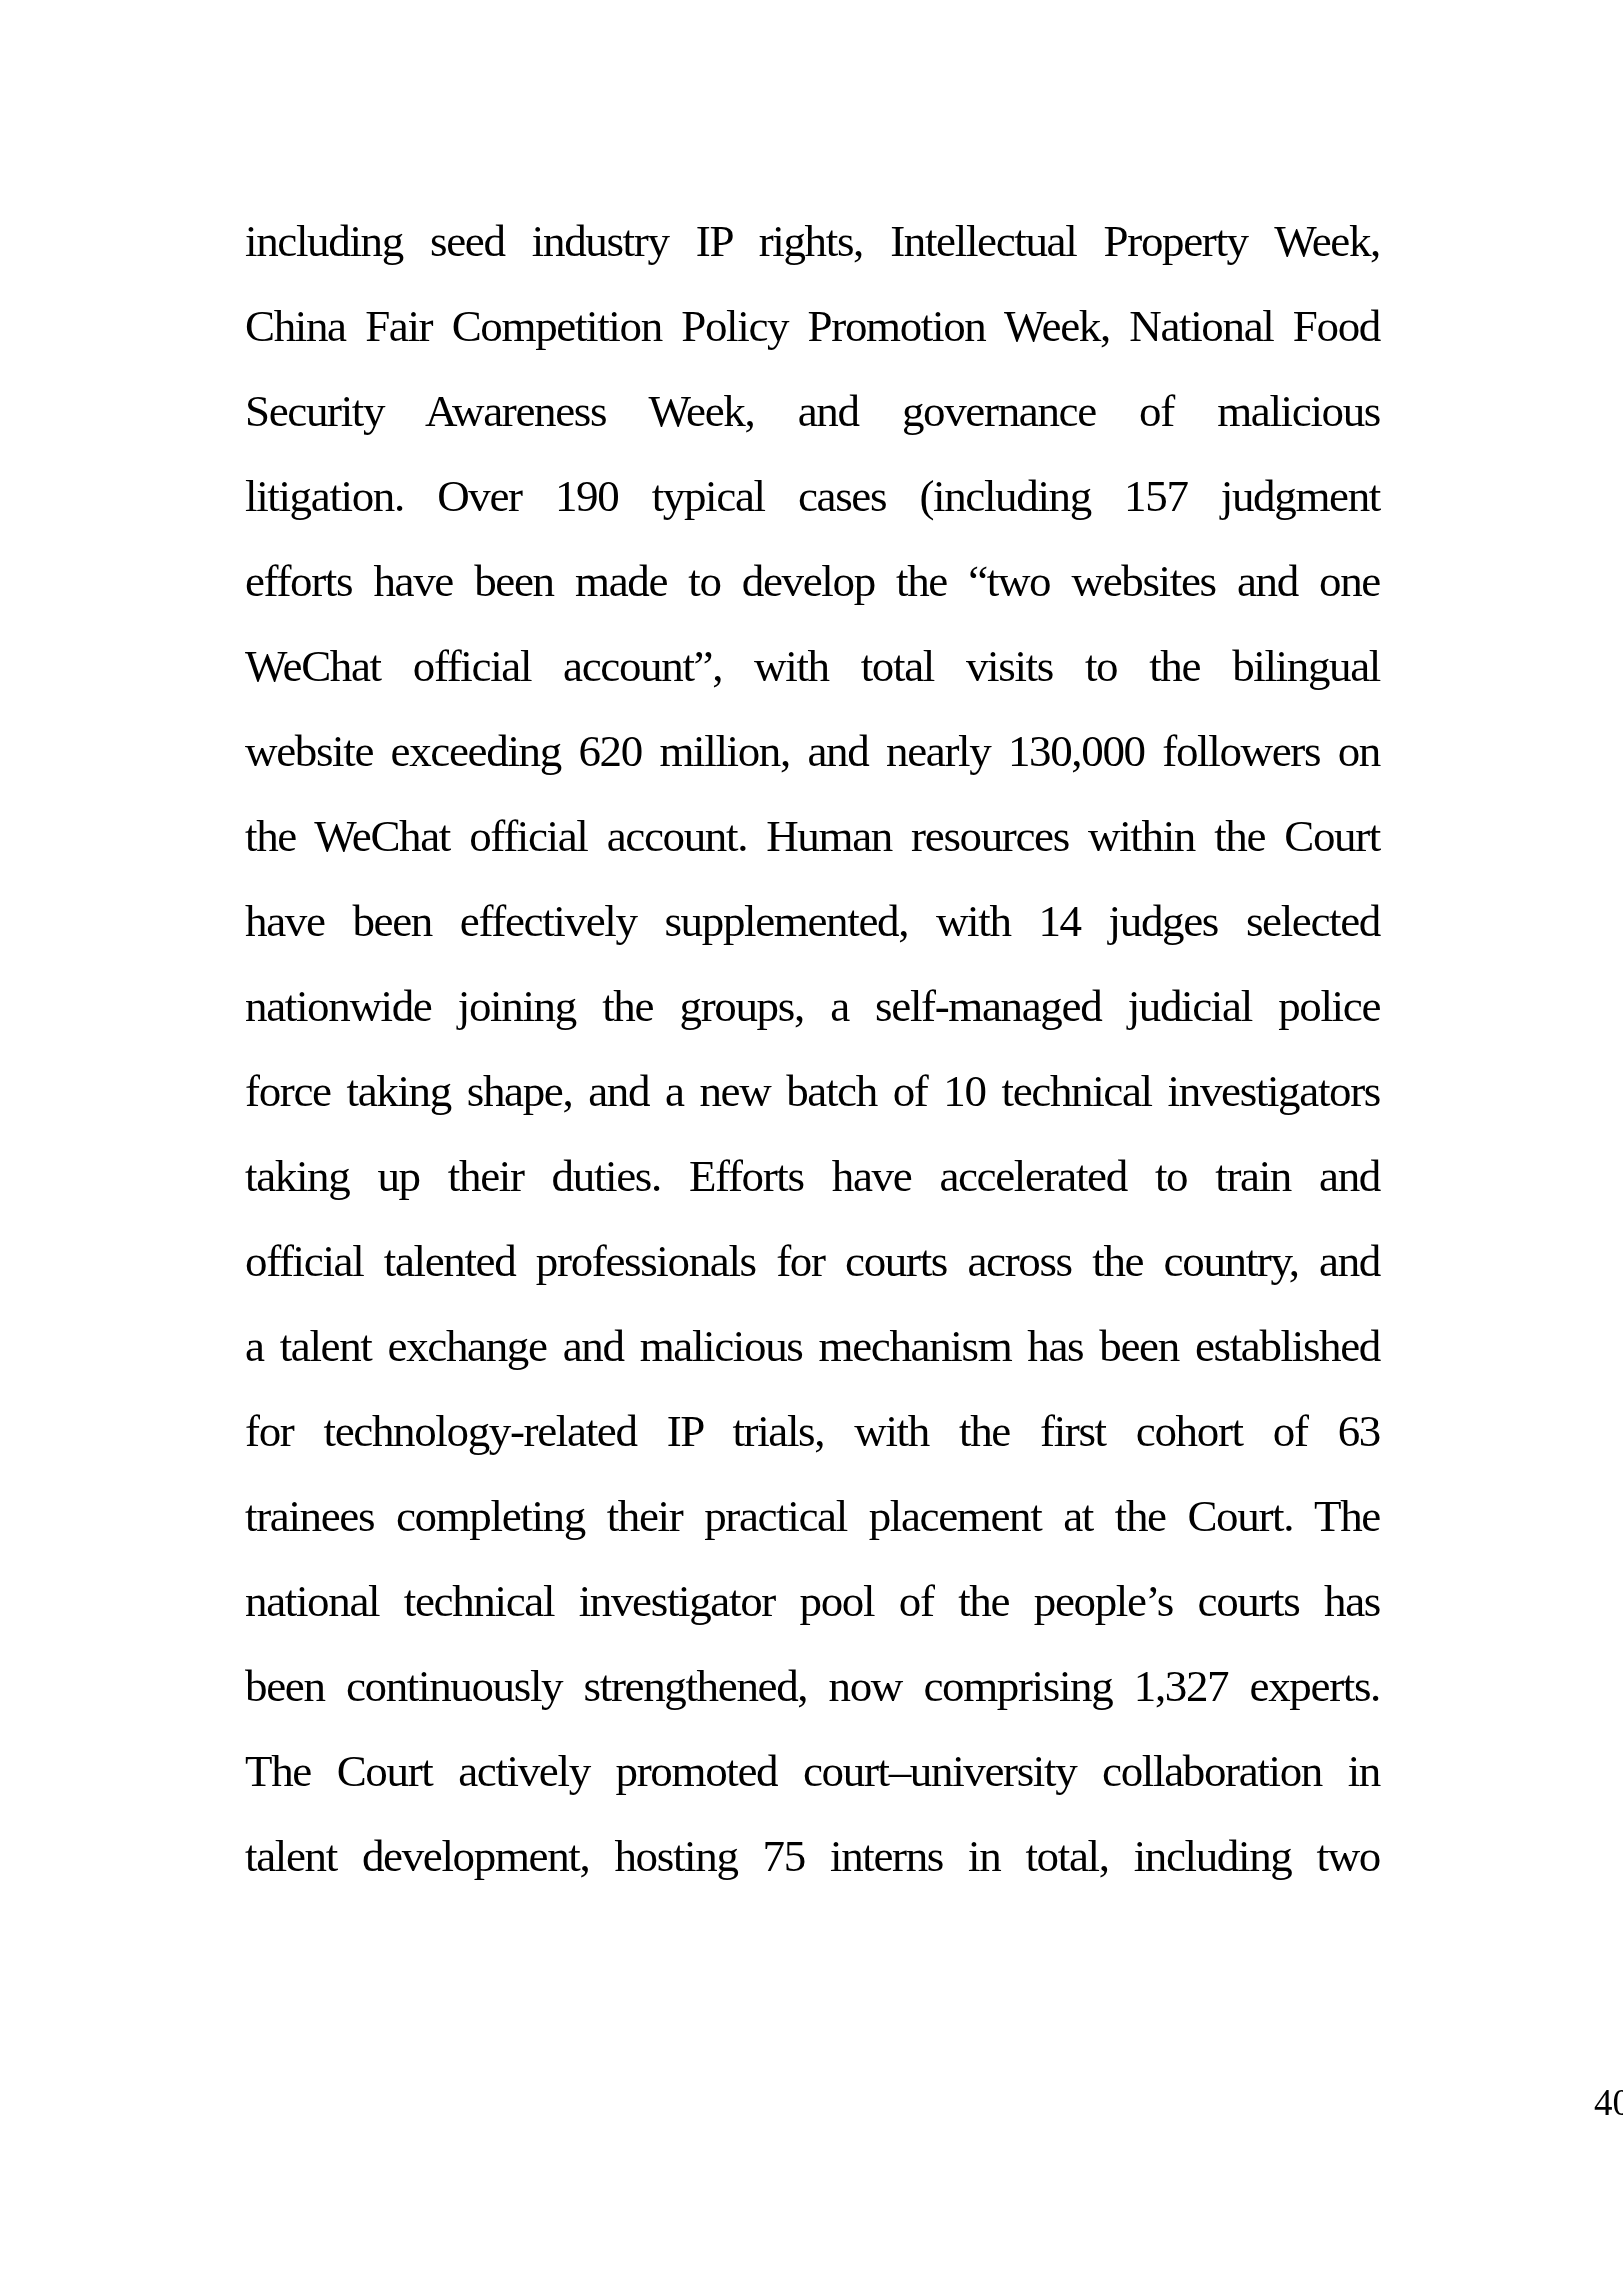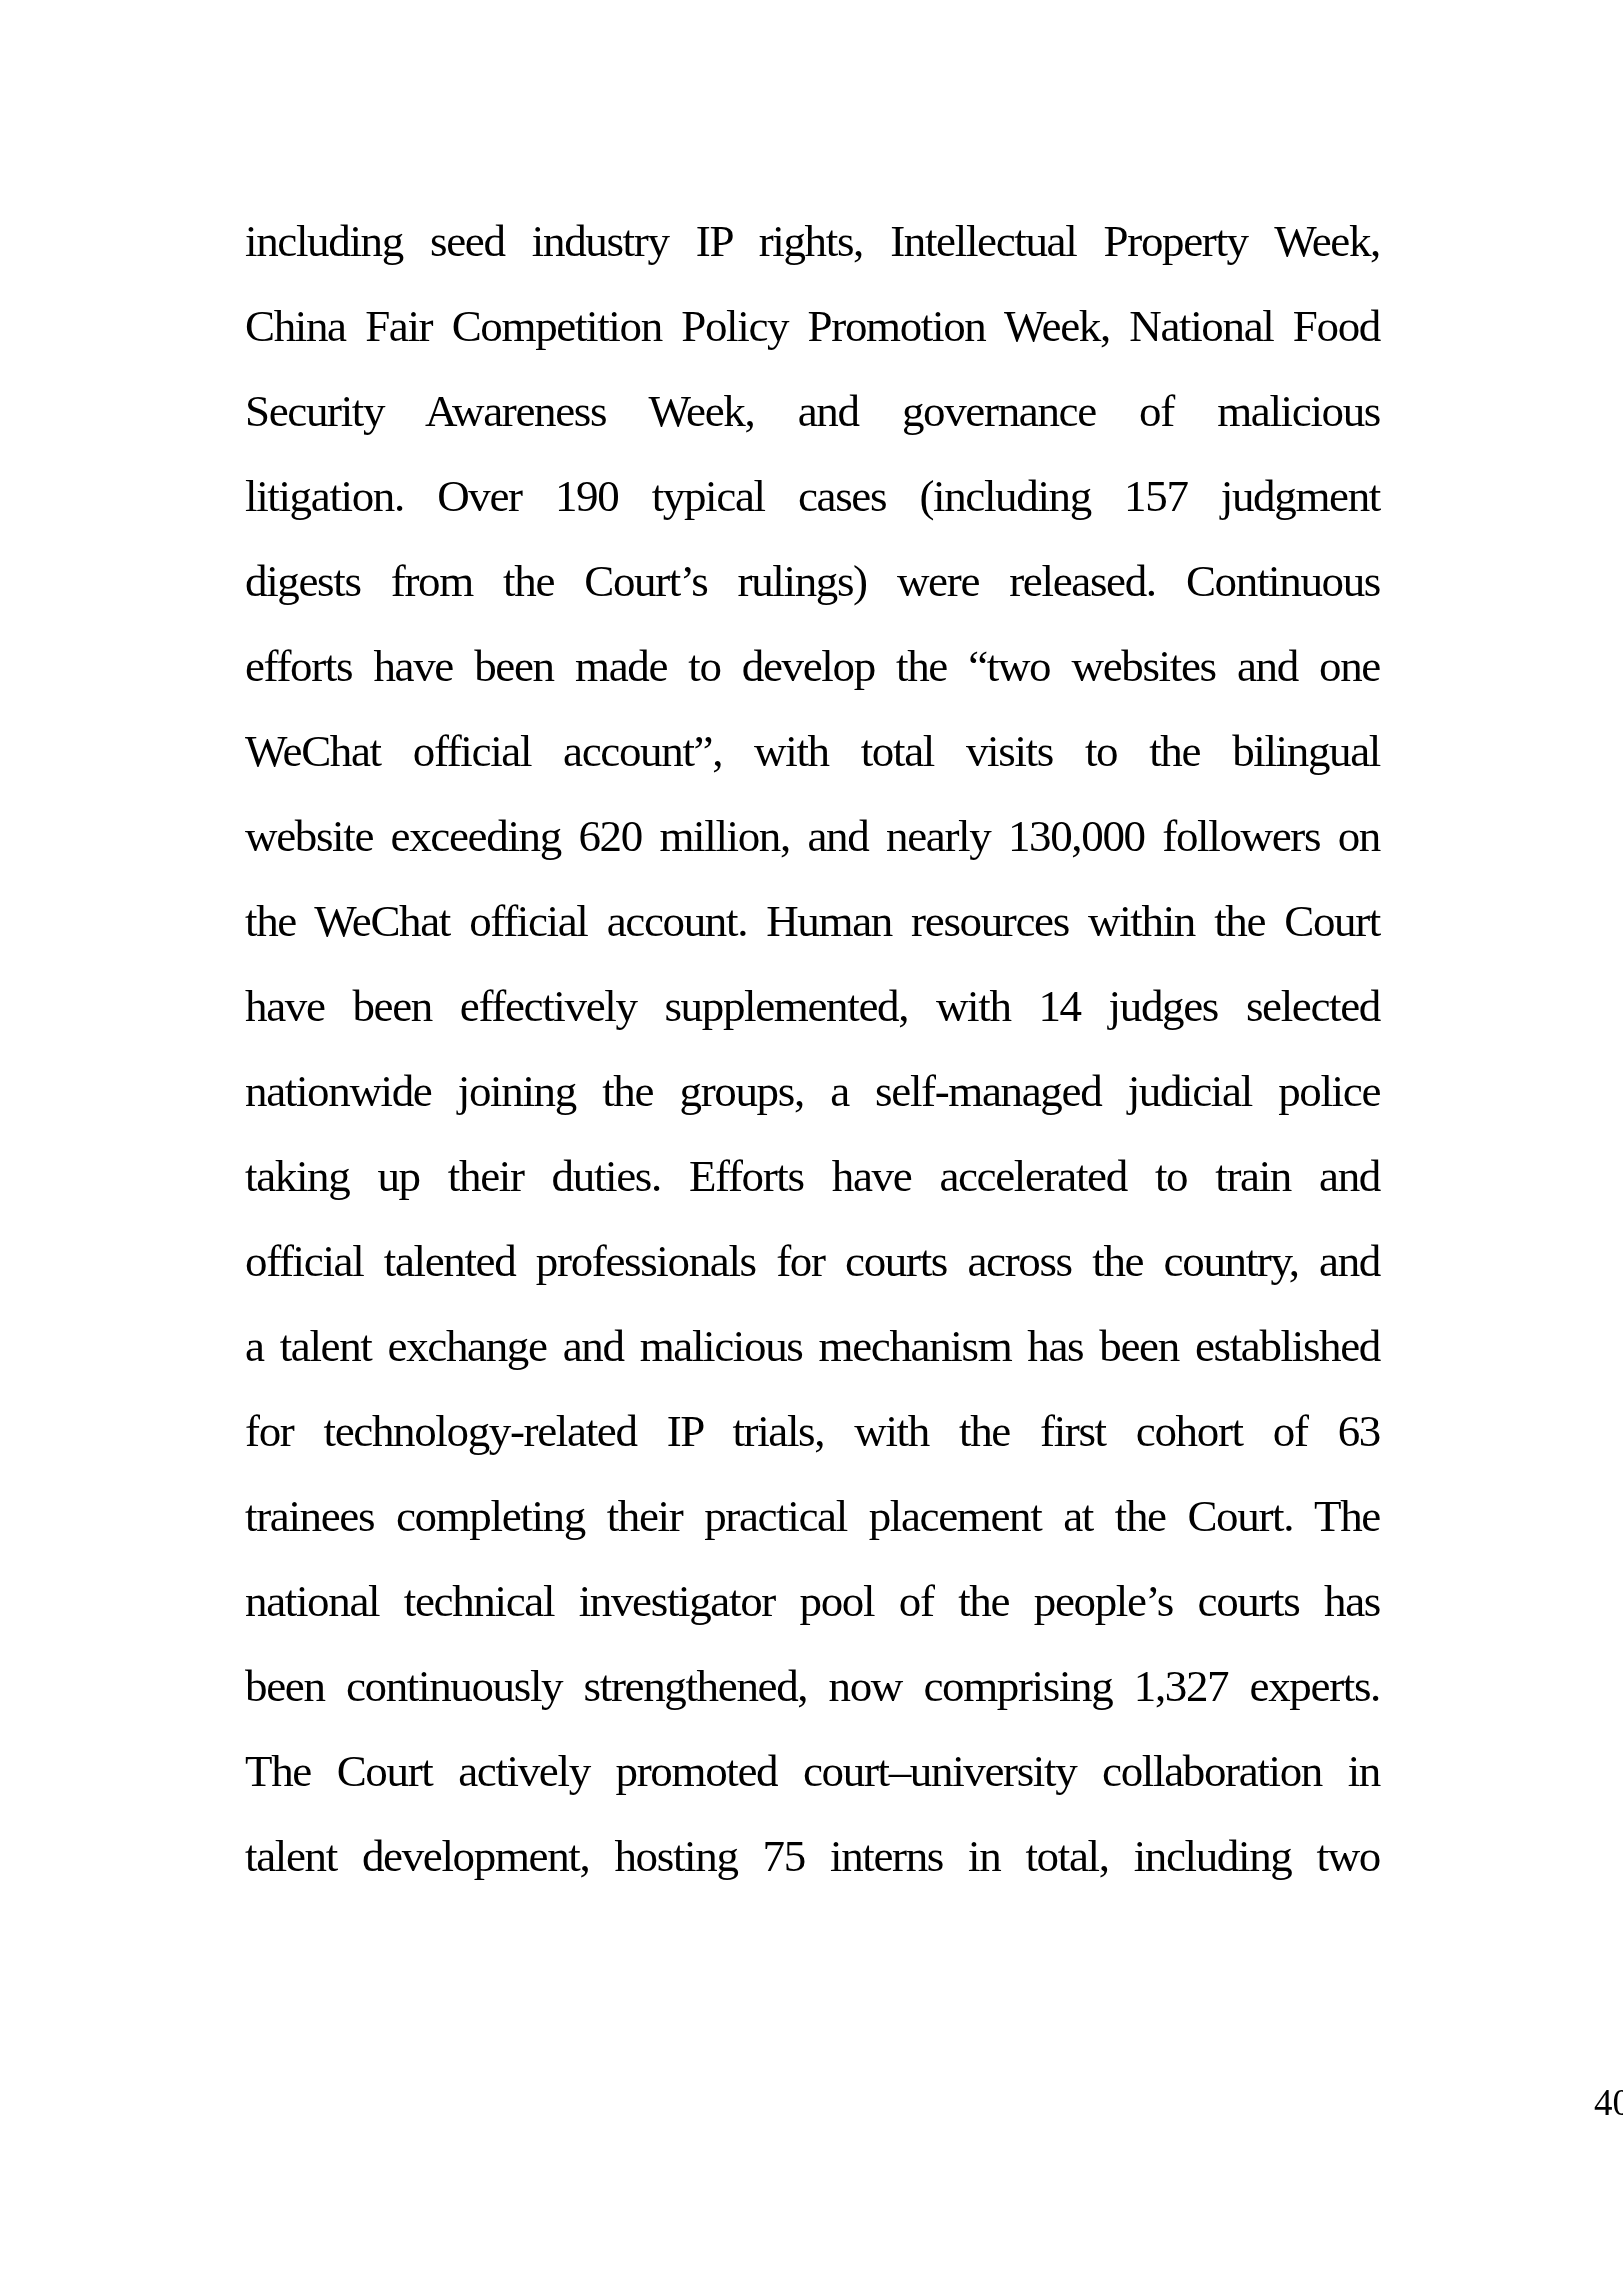--- a/index.html
+++ b/index.html
@@ -51,27 +51,27 @@
 </style>
 </head>
 <body>
 
 <div class="page">
   <div class="text-block">
       <div class="text-line">including seed industry IP rights, Intellectual Property Week,</div>
       <div class="text-line">China Fair Competition Policy Promotion Week, National Food</div>
       <div class="text-line">Security Awareness Week, and governance of malicious</div>
       <div class="text-line">litigation. Over 190 typical cases (including 157 judgment</div>
-      <div class="text-line">digests from the Court’s rulings) were released. Continuous</div>
       <div class="text-line">efforts have been made to develop the “two websites and one</div>
       <div class="text-line">WeChat official account”, with total visits to the bilingual</div>
       <div class="text-line">website exceeding 620 million, and nearly 130,000 followers on</div>
       <div class="text-line">the WeChat official account. Human resources within the Court</div>
       <div class="text-line">have been effectively supplemented, with 14 judges selected</div>
       <div class="text-line">nationwide joining the groups, a self-managed judicial police</div>
+      <div class="text-line">force taking shape, and a new batch of 10 technical investigators</div>
       <div class="text-line">taking up their duties. Efforts have accelerated to train and</div>
       <div class="text-line">official talented professionals for courts across the country, and</div>
       <div class="text-line">a talent exchange and malicious mechanism has been established</div>
       <div class="text-line">for technology-related IP trials, with the first cohort of 63</div>
       <div class="text-line">trainees completing their practical placement at the Court. The</div>
       <div class="text-line">national technical investigator pool of the people’s courts has</div>
       <div class="text-line">been continuously strengthened, now comprising 1,327 experts.</div>
       <div class="text-line">The Court actively promoted court–university collaboration in</div>
       <div class="text-line">talent development, hosting 75 interns in total, including two</div>
     </div>

